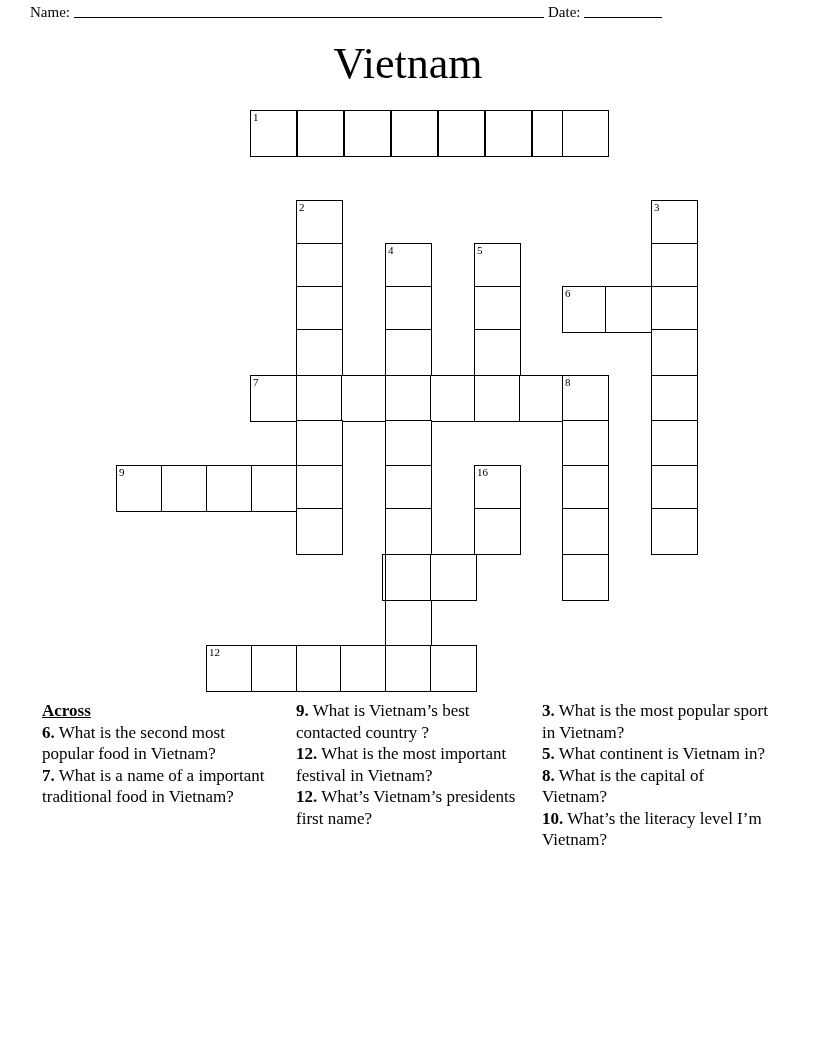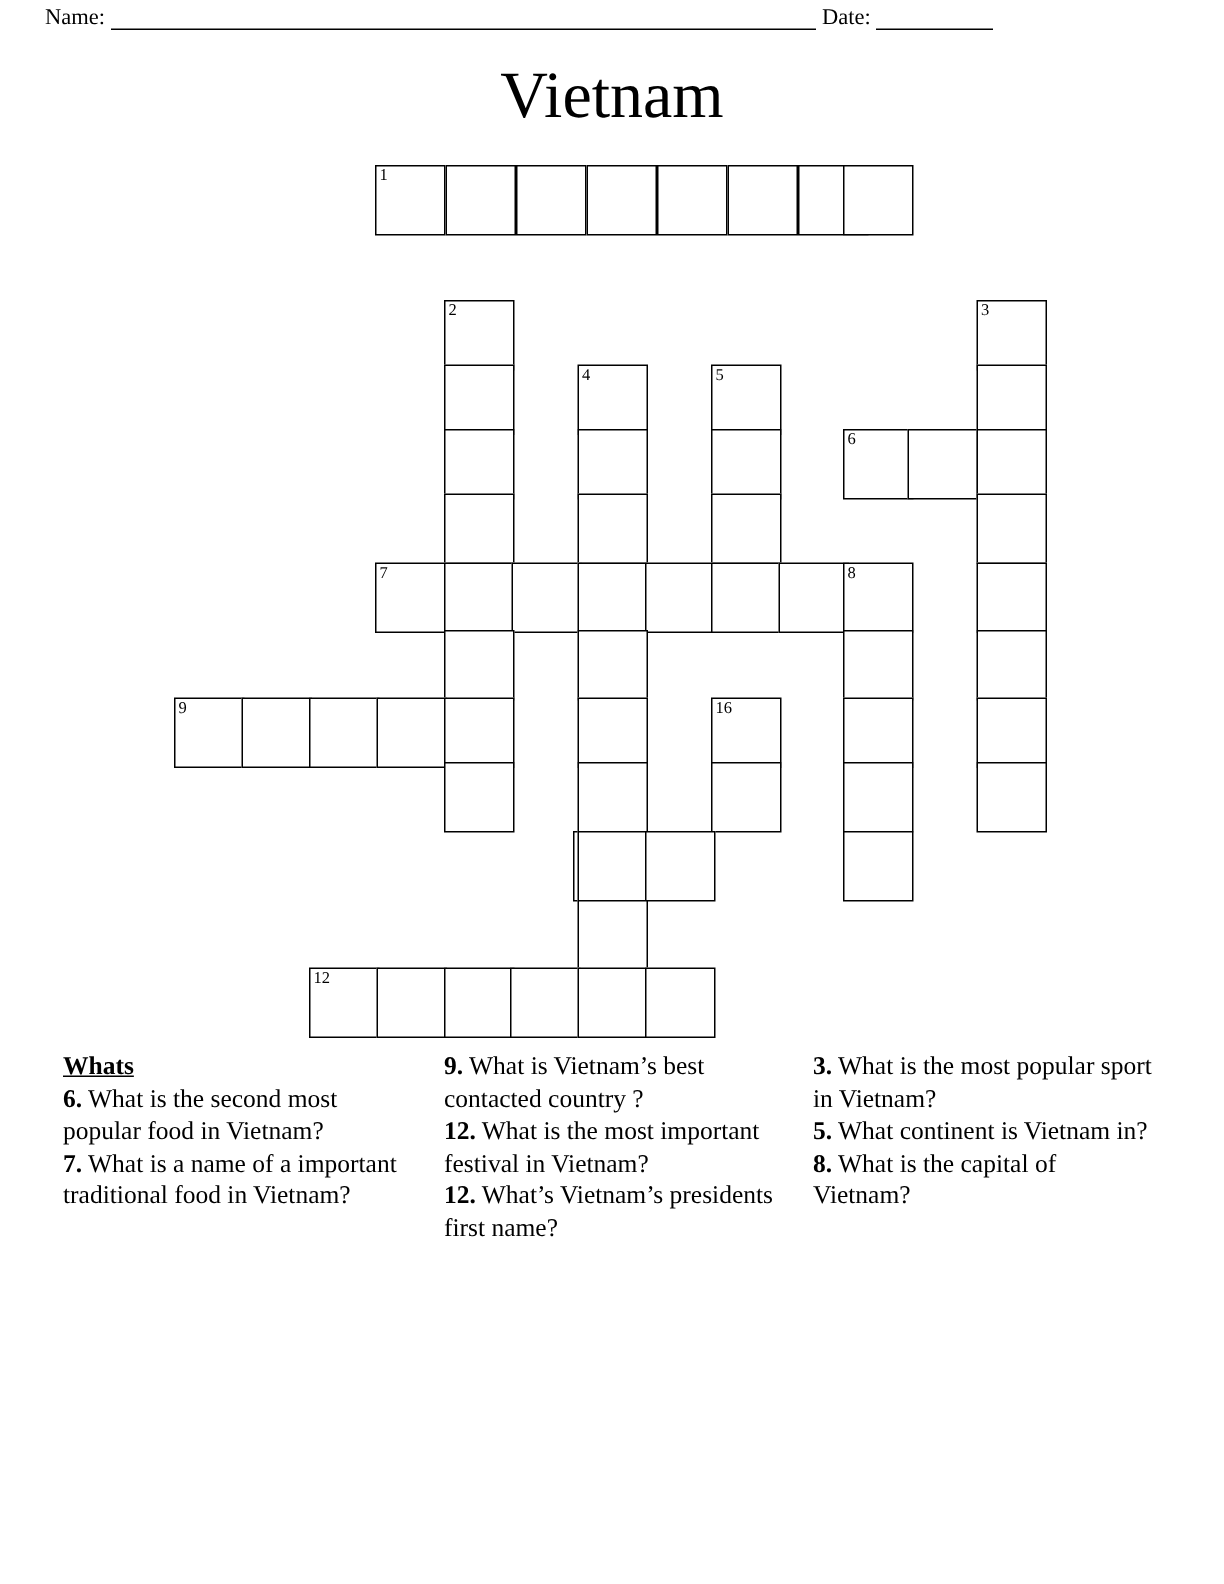--- a/index.html
+++ b/index.html
@@ -16,21 +16,21 @@
     overflow: hidden;
   }
 
   
   .header-row {
     position: absolute;
     top: 4px;
     left: 30px;
     width: 756px;
     display: flex;
-    align-items: center;
+    align-items: flex-start;
     font-size: 15px;
   }
   .header-label { white-space: nowrap; }
   .header-rule {
     flex: 0 0 auto;
     border-bottom: 1px solid #000;
     height: 13px;
     margin: 0 4px;
   }
   .name-rule { width: 470px; }
@@ -191,33 +191,34 @@
     </div>
     <div class="cell" style="left: 251px; top: 645px;"></div>
     <div class="cell" style="left: 296px; top: 645px;"></div>
     <div class="cell" style="left: 340px; top: 645px;"></div>
     <div class="cell" style="left: 385px; top: 645px;"></div>
     <div class="cell" style="left: 430px; top: 645px;"></div>
   </div>
 
 <div class="clues">
   <div class="clue-col">
-    <span class="clue-heading">Whats</span>
+    <span class="clue-heading">Across</span>
     <div id="col1">
         <span class="clue"><b>6.</b> What is the second most popular food in Vietnam?</span>
         <span class="clue"><b>7.</b> What is a name of a important traditional food in Vietnam?</span>
       </div>
   </div>
   <div class="clue-col mid">
     <div id="col2">
         <span class="clue"><b>9.</b> What is Vietnam’s best contacted country ?</span>
         <span class="clue"><b>12.</b> What is the most important festival in Vietnam?</span>
         <span class="clue"><b>12.</b> What’s Vietnam’s presidents first name?</span>
       </div>
   </div>
   <div class="clue-col right">
     <div id="col3">
         <span class="clue"><b>3.</b> What is the most popular sport in Vietnam?</span>
         <span class="clue"><b>5.</b> What continent is Vietnam in?</span>
         <span class="clue"><b>8.</b> What is the capital of Vietnam?</span>
+        <span class="clue"><b>10.</b> What’s the literacy level I’m Vietnam?</span>
       </div>
   </div>
 </div>
 
 </body></html>

